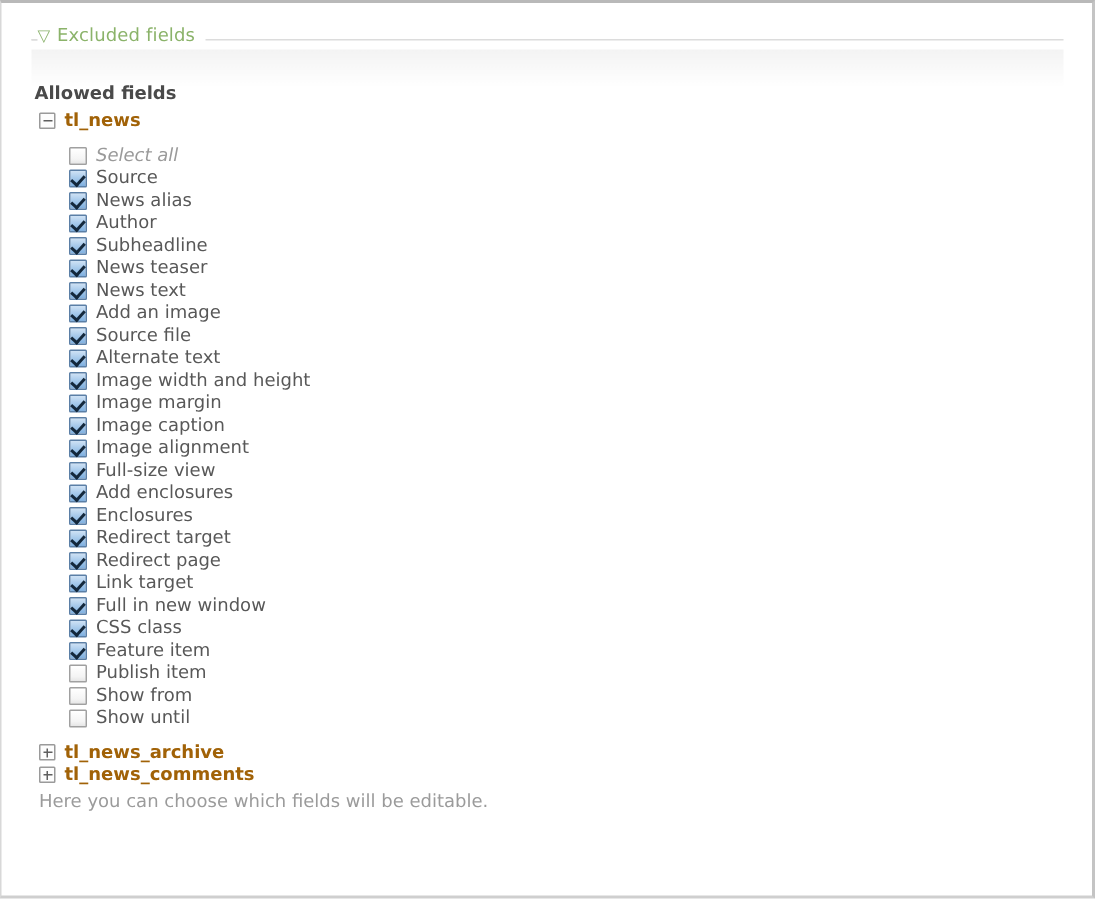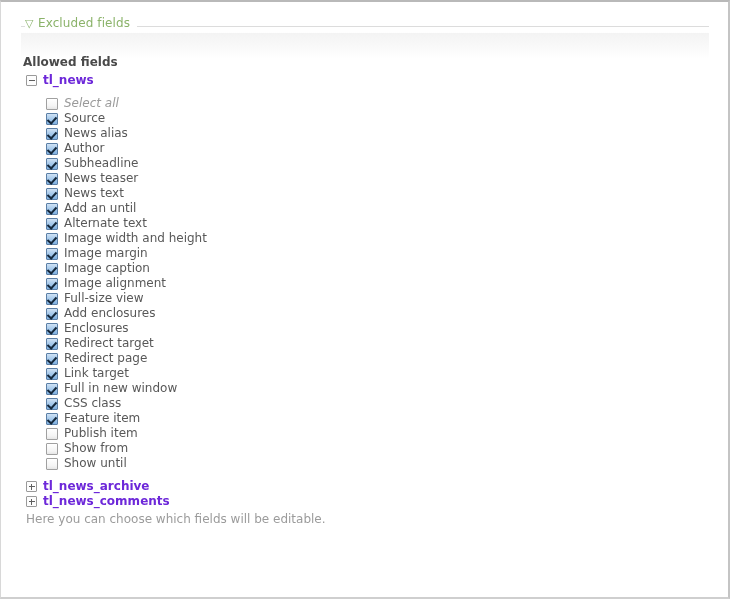--- a/index.html
+++ b/index.html
@@ -154,21 +154,21 @@
     content: "";
     position: absolute;
     left: 4px;
     top: 1.5px;
     width: 1px;
     height: 6px;
     background: #5f5f5f;
   }
   .group-name {
     font-weight: bold;
-    color: #6d28d9;
+    color: #a16207;
     font-size: 12px;
   }
 
   .field-list {
     margin-left: 25px !important;
   }
   .field-row {
     display: flex;
     align-items: center;
     height: 15px;
@@ -271,21 +271,25 @@
             <li class="field-row">
               <span class="cb on"></span>
               <span class="field-label">News teaser</span>
             </li>
             <li class="field-row">
               <span class="cb on"></span>
               <span class="field-label">News text</span>
             </li>
             <li class="field-row">
               <span class="cb on"></span>
-              <span class="field-label">Add an until</span>
+              <span class="field-label">Add an image</span>
+            </li>
+            <li class="field-row">
+              <span class="cb on"></span>
+              <span class="field-label">Source file</span>
             </li>
             <li class="field-row">
               <span class="cb on"></span>
               <span class="field-label">Alternate text</span>
             </li>
             <li class="field-row">
               <span class="cb on"></span>
               <span class="field-label">Image width and height</span>
             </li>
             <li class="field-row">

